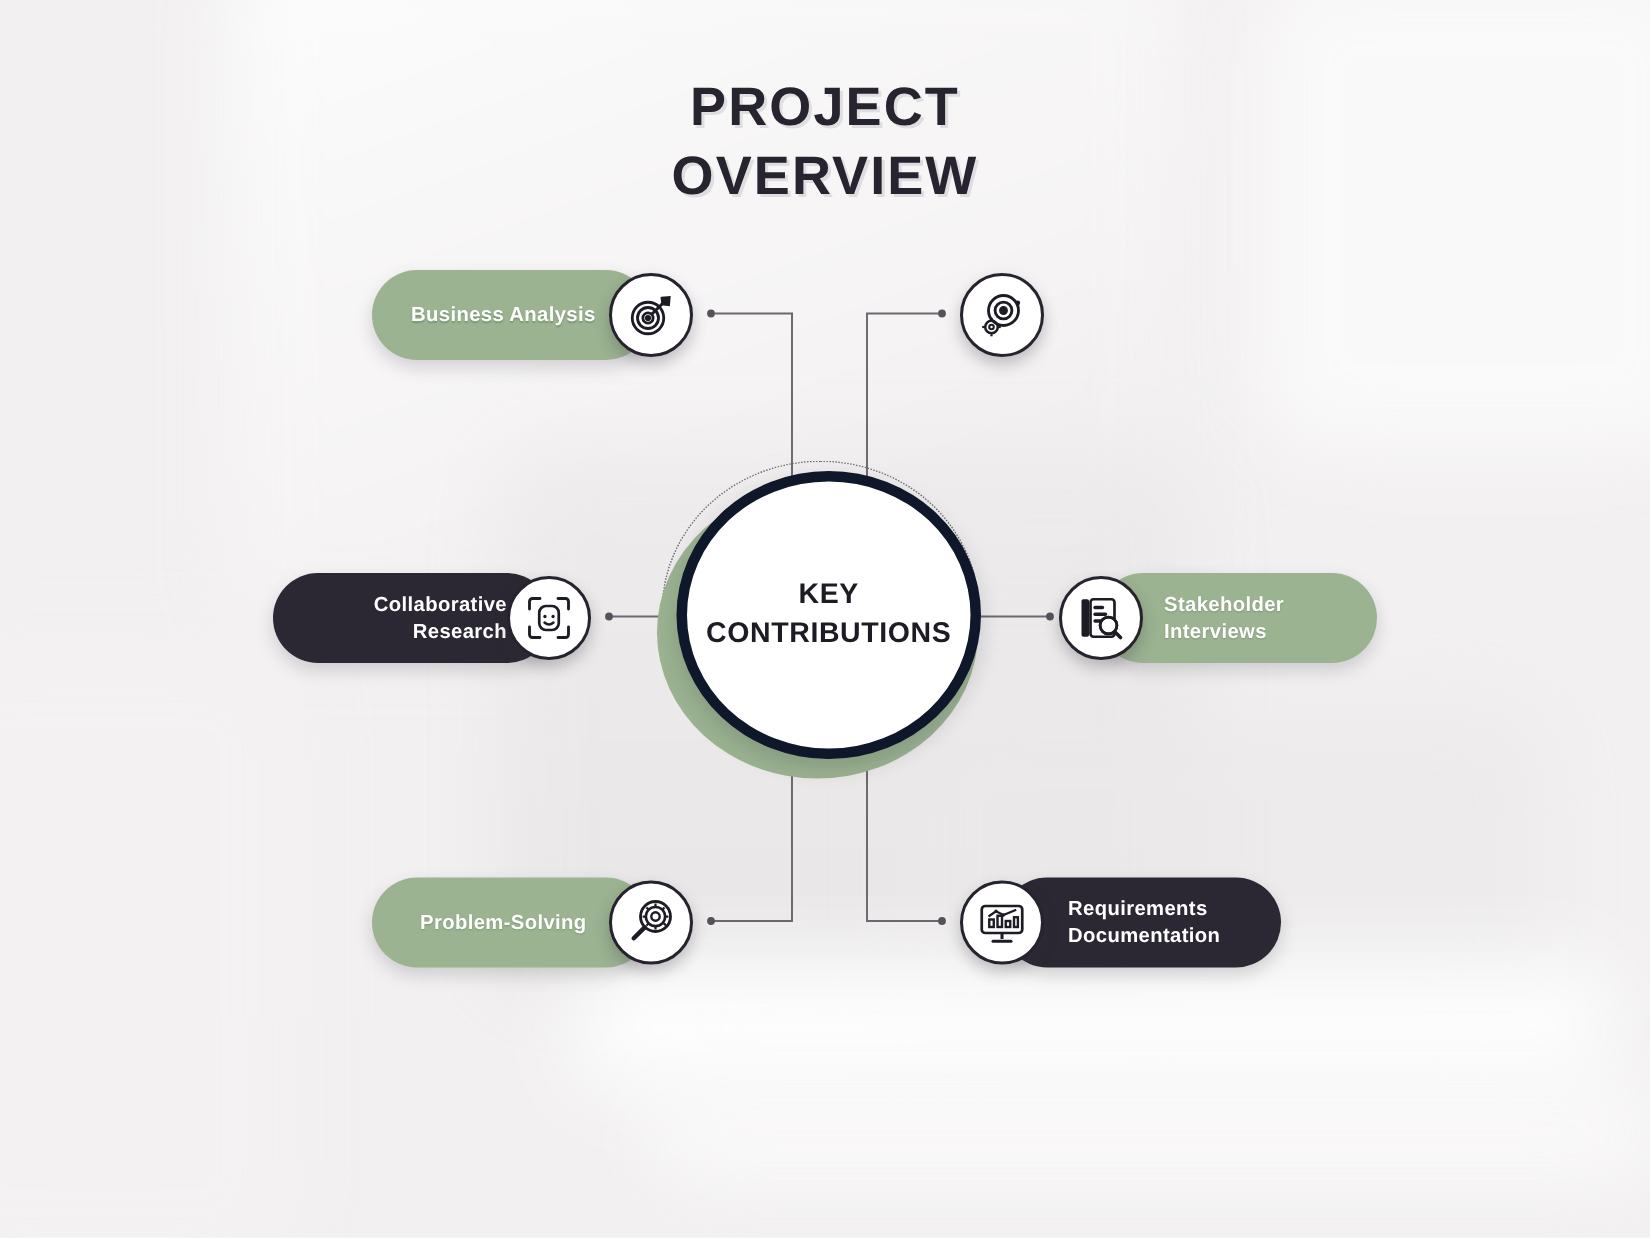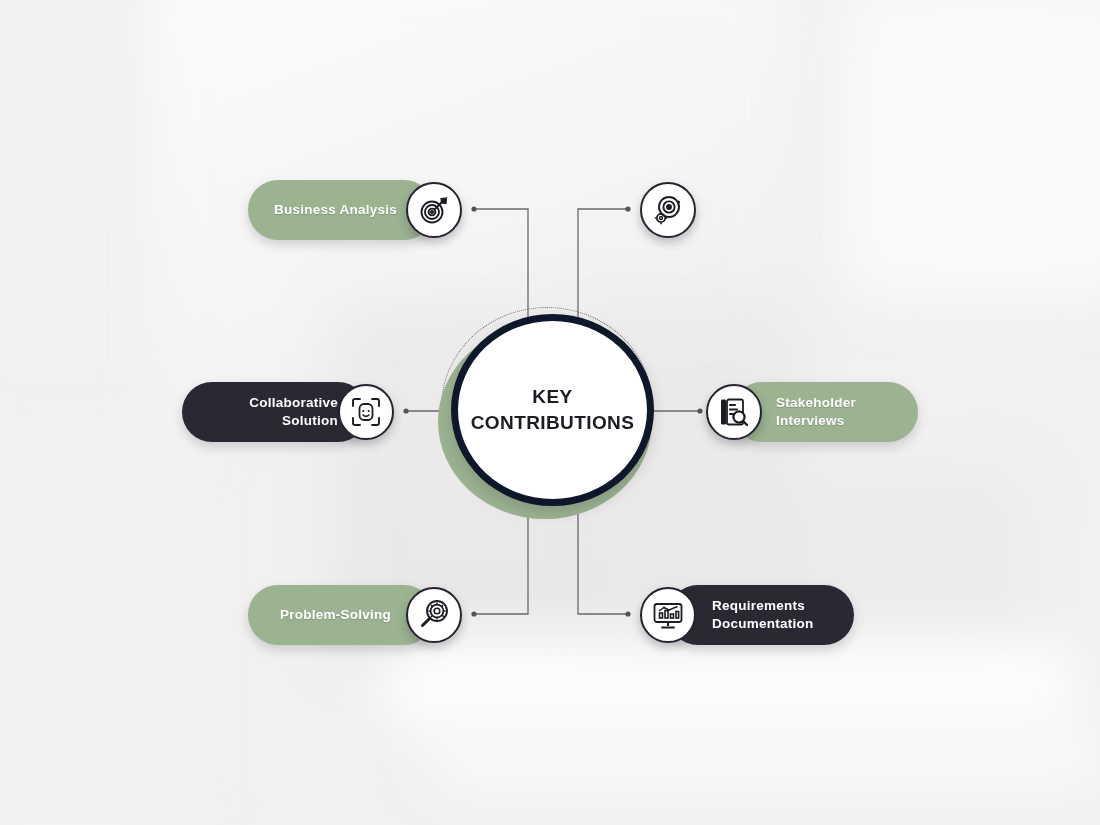--- a/index.html
+++ b/index.html
@@ -167,20 +167,22 @@
   <div class="bg-layer">
     <div class="bg-blob bg-b1"></div>
     <div class="bg-blob bg-b6"></div>
     <div class="bg-blob bg-b2"></div>
     <div class="bg-blob bg-b5"></div>
     <div class="bg-blob bg-b7"></div>
     <div class="bg-blob bg-b3"></div>
     <div class="bg-blob bg-b4"></div>
   </div>
 
+  <div class="title">PROJECT
+OVERVIEW</div>
 
   <svg class="connectors" width="1100" height="825" viewBox="0 0 1100 825">
     <g stroke="#6b6870" stroke-width="1.3" fill="none">
 
       <path d="M474,209 L528,209 L528,318"></path>
 
       <path d="M628,209 L578,209 L578,318"></path>
 
       <path d="M406,411 L452,411"></path>
 
@@ -240,21 +242,21 @@
           <path d="M4.2 24 L2.8 24"></path>
             <path d="M15.2 24 L13.8 24"></path>
         </g>
       </svg>
     </div>
   </div>
 
   <div class="node node-cs">
     <div class="pill dark">
       <span class="pill-text">Collaborative
-Solution</span>
+Research</span>
     </div>
     <div class="icon-bubble">
       <svg viewBox="0 0 32 32" fill="none" stroke="#1d1b24" stroke-width="1.9" stroke-linecap="round">
         <path d="M3 10 V5 a2 2 0 0 1 2-2 h5"></path>
         <path d="M29 10 V5 a2 2 0 0 0-2-2 h-5"></path>
         <path d="M3 22 v5 a2 2 0 0 0 2 2 h5"></path>
         <path d="M29 22 v5 a2 2 0 0 1-2 2 h-5"></path>
         <rect x="9.5" y="8" width="13" height="16" rx="4.5" stroke-width="1.8"></rect>
         <circle cx="13.3" cy="15" r="1.1" fill="#1d1b24" stroke="none"></circle>
         <circle cx="18.7" cy="15" r="1.1" fill="#1d1b24" stroke="none"></circle>

